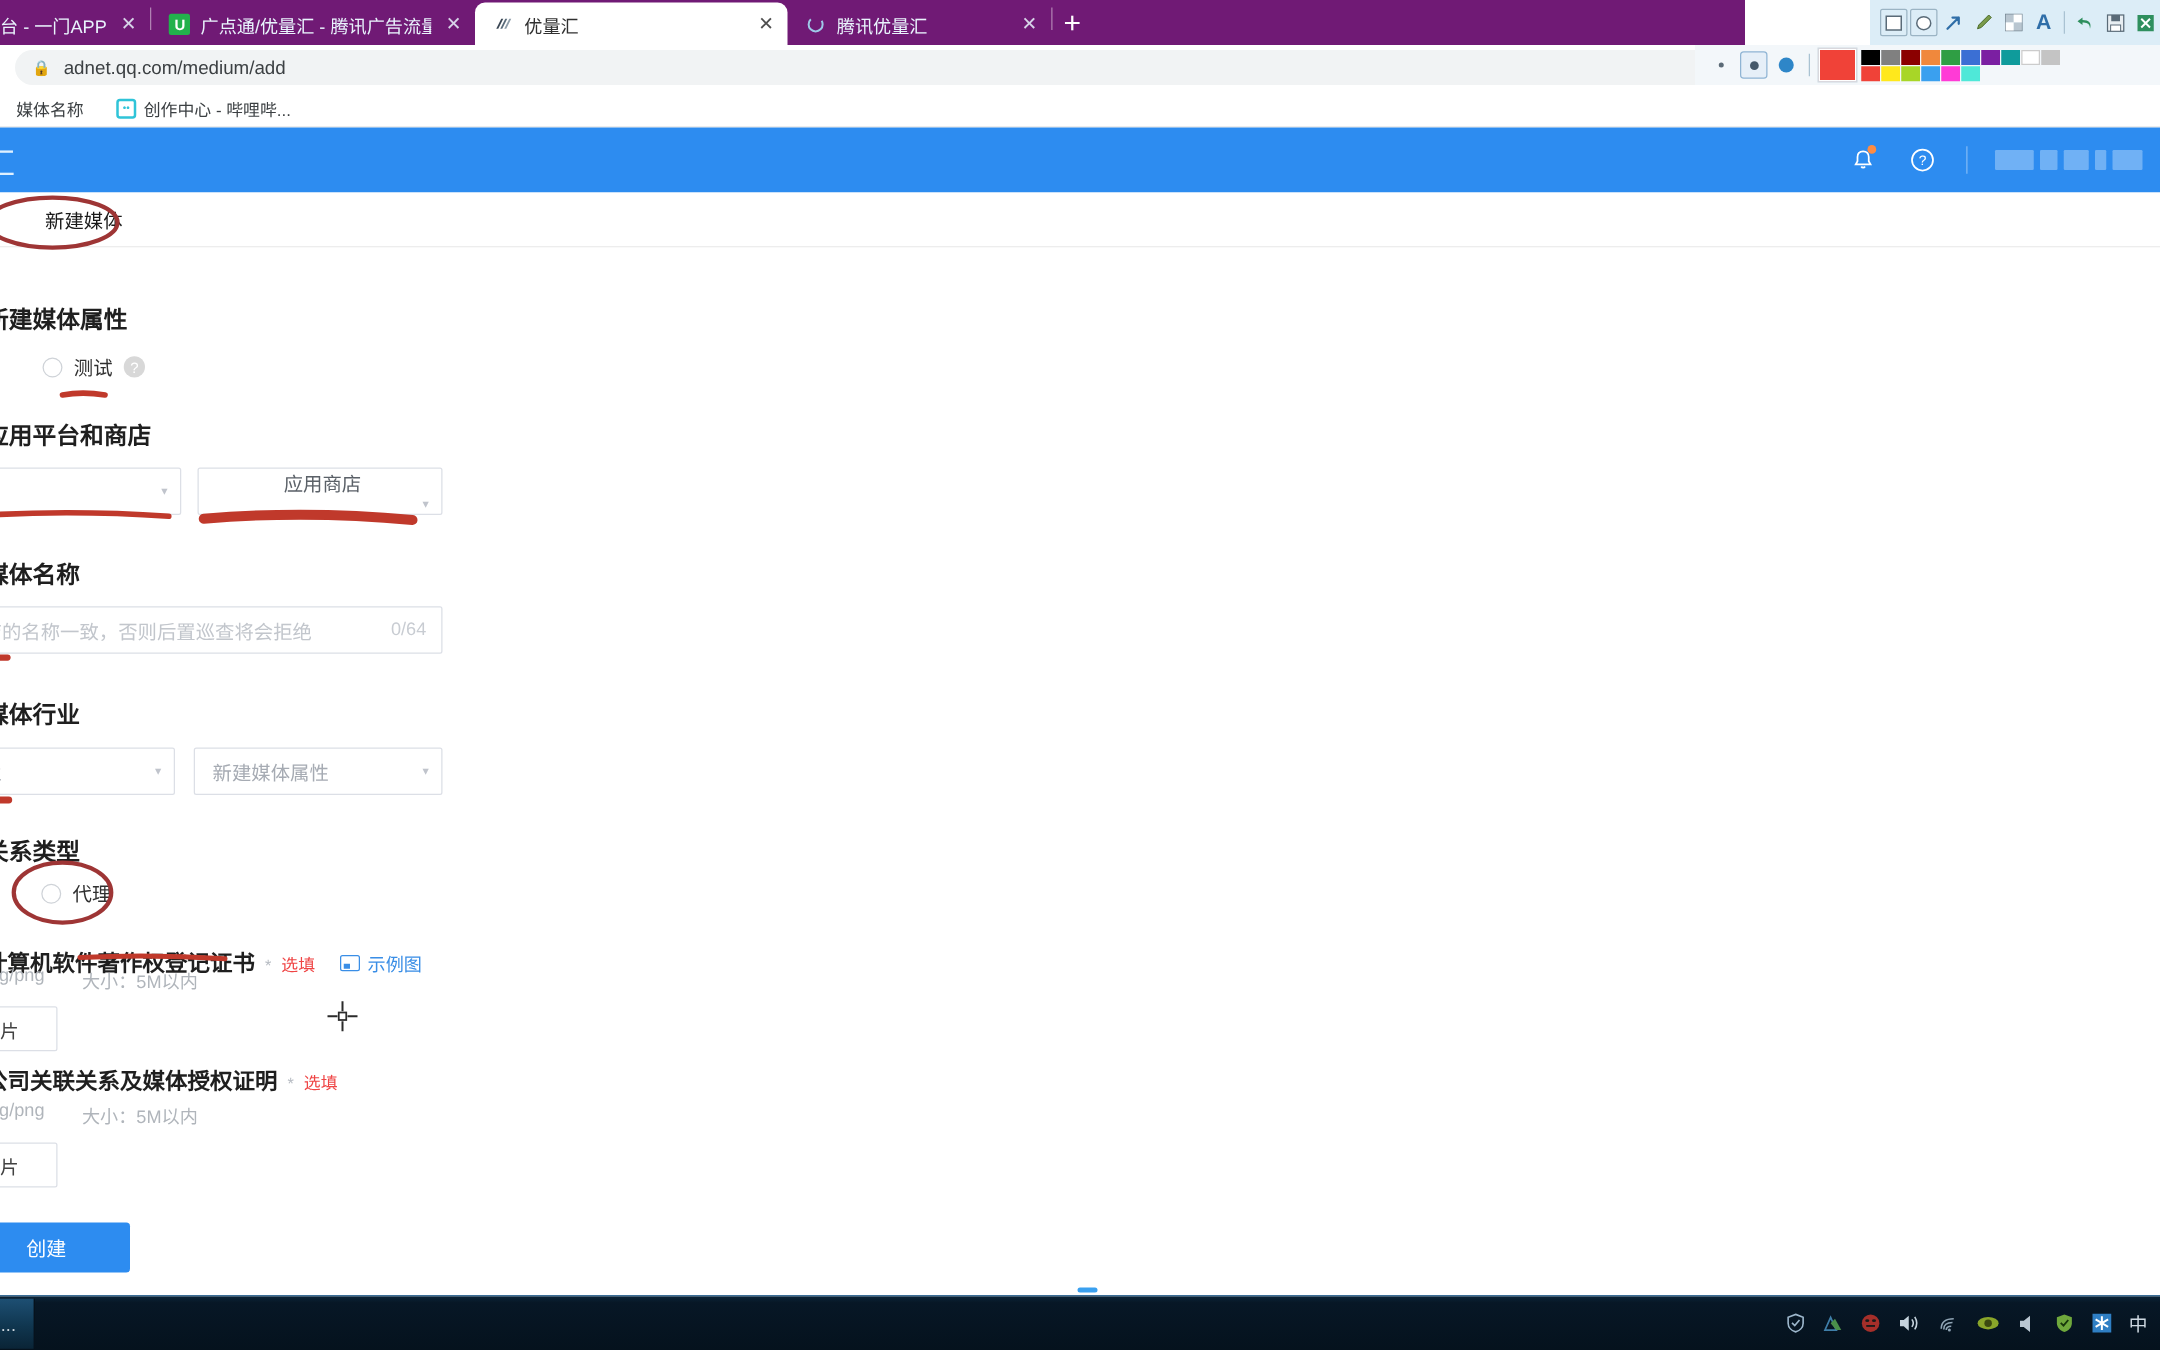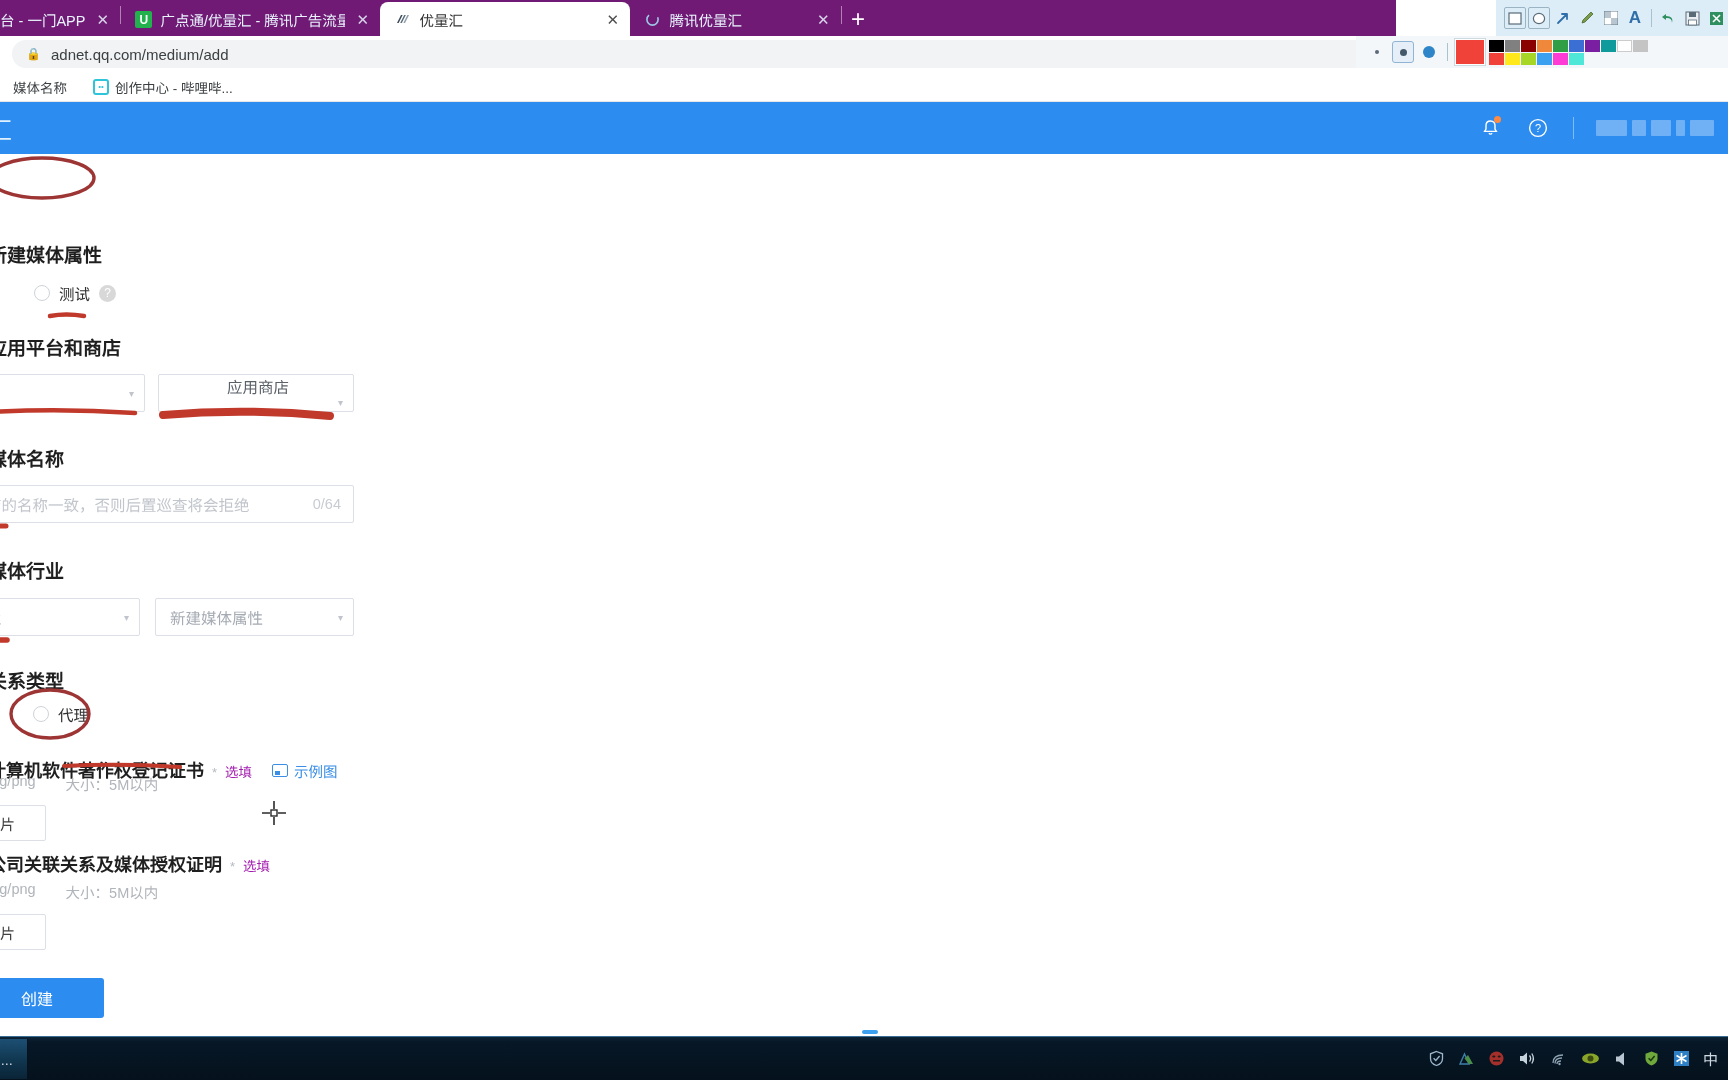--- a/index.html
+++ b/index.html
@@ -144,21 +144,21 @@
   }
   .selectbox .caret { margin-left: auto; color: #c0c4cc; font-size: 10px; }
 
   .textbox {
     height: 38px; border: 1px solid #dcdfe6; background:#fff; border-radius: 2px;
     display:flex; align-items:center; padding: 0 12px 0 14px;
     font-size: 15.5px; color: #c2c6cc;
   }
   .textbox .counter { margin-left: auto; color: #c8ccd2; font-size: 14.5px; }
 
-  .opt-tag { font-size: 13.5px; color: #a21caf; }
+  .opt-tag { font-size: 13.5px; color: #ef4444; }
   .opt-star { color: #b6bbc2; font-size: 13px; }
   .example-link { display:inline-flex; align-items:center; gap:6px; font-size:14.5px; color:#3a8ee6; }
   .ex-ico { width:16px; height:13px; border:1.5px solid #3a8ee6; border-radius:2px; display:inline-block; position:relative; }
   .ex-ico::after { content:""; position:absolute; left:2px; bottom:1px; width:5px; height:4px; background:#3a8ee6; }
 
   .hint { font-size: 14.5px; color: #b0b5bb; }
   .upload-btn {
     height: 36px; border: 1px solid #dcdfe6; background:#fff; border-radius: 2px;
     display:inline-flex; align-items:center; padding: 0 14px;
     font-size: 15px; color: #424242;
@@ -366,20 +366,23 @@
       <div class="hdr-user">
         <i style="width:34px"></i>
           <i style="width:16px"></i>
           <i style="width:22px"></i>
           <i style="width:10px"></i>
           <i style="width:26px"></i>
       </div>
     </div>
   </div>
 
+  <div class="crumbbar">
+    <div class="crumb">新建媒体</div>
+  </div>
 
   <div class="formarea">
 
     <div class="sec-title" style="position:absolute;left:-12px;top:42px;">新建媒体属性</div>
     <div class="radio-row" style="position:absolute;left:34px;top:84px;">
       <span class="radio"></span>
       <span class="radio-label">测试</span>
       <span class="qmark">?</span>
     </div>
 

